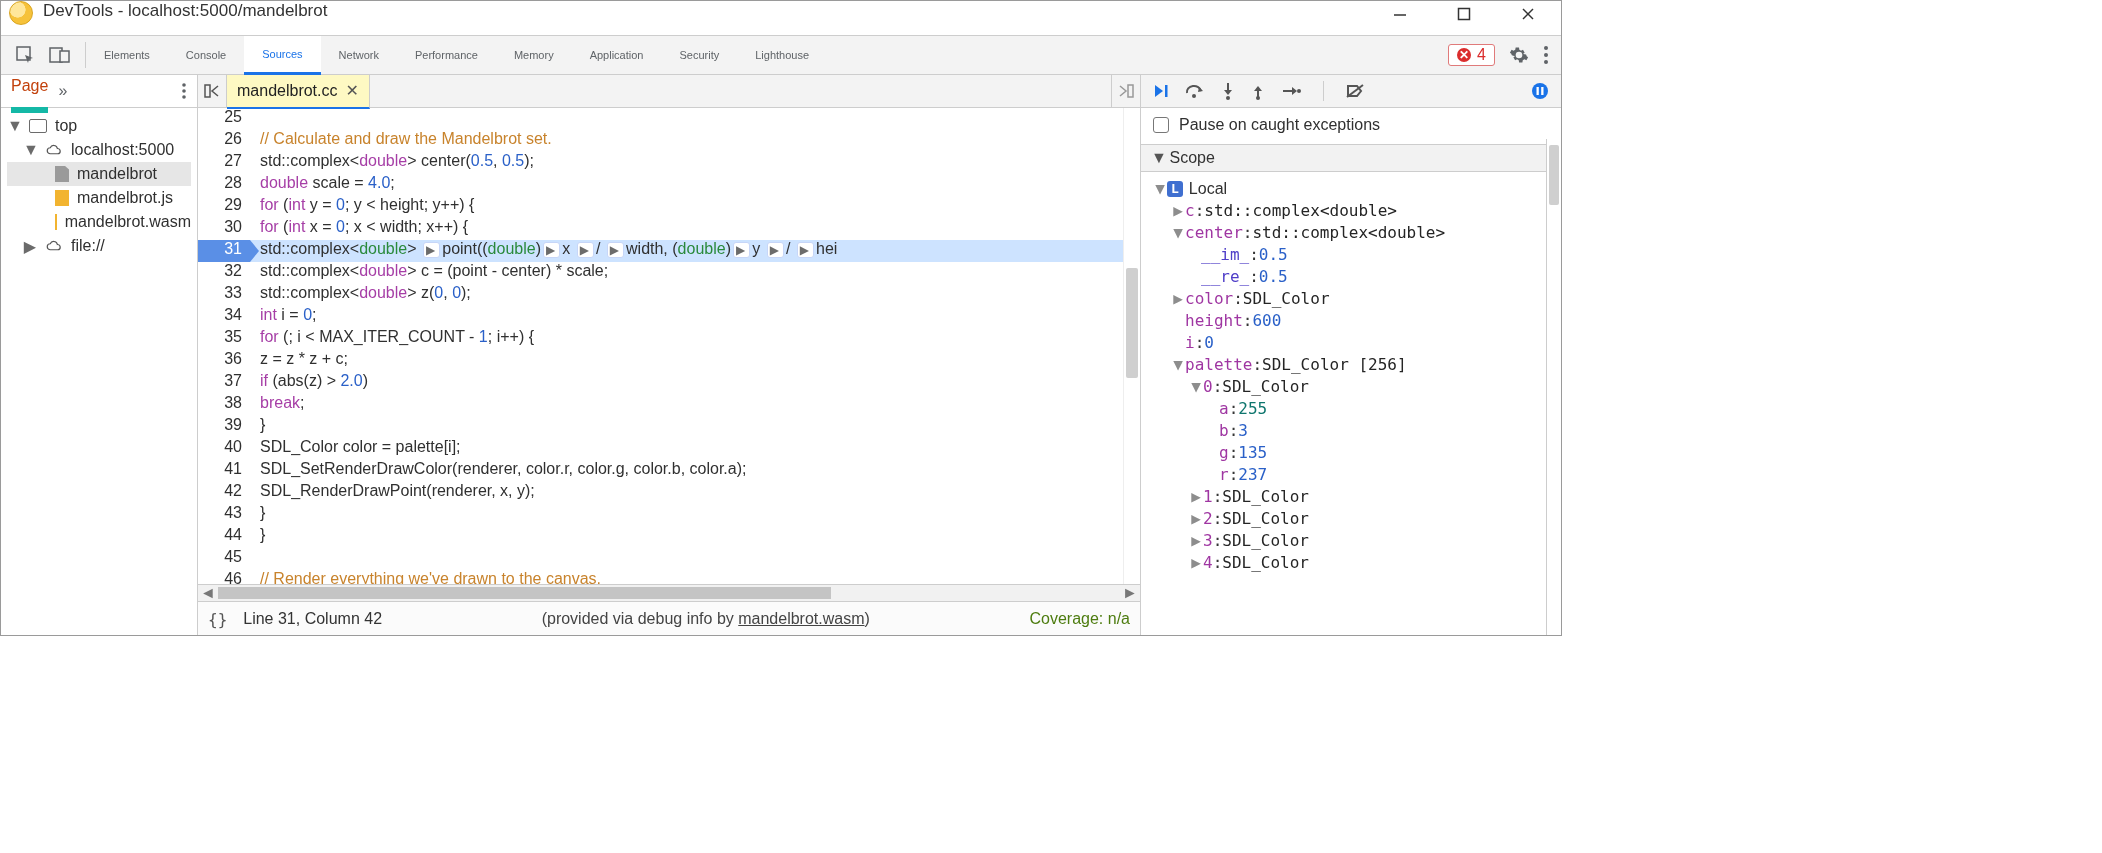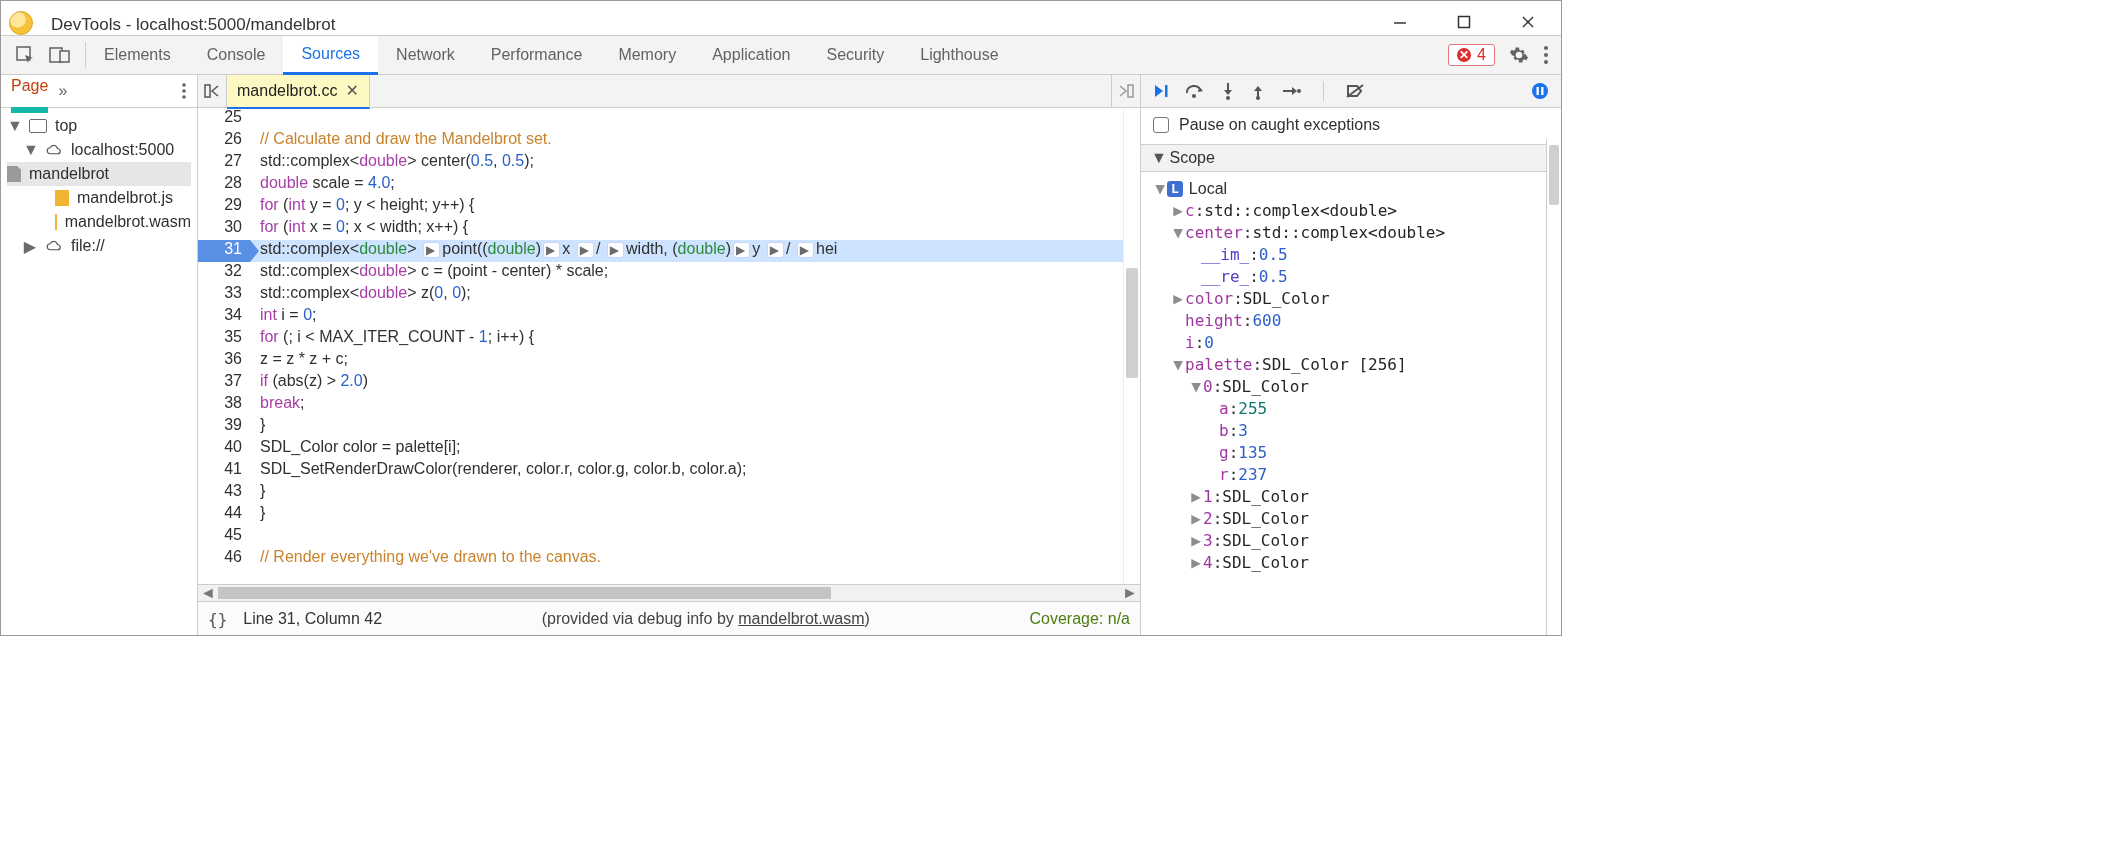--- a/index.html
+++ b/index.html
@@ -26,36 +26,36 @@
   }
   html,body{margin:0;padding:0}
   body{
     font-family:"Segoe UI", Arial, sans-serif;
     color:var(--text);
     background:#fff;
     width:1560px;height:634px;
     border:1px solid #9a9a9a;
   }
   .wc{
-    display:flex;align-items:flex-end;
+    display:flex;align-items:flex-start;
     height:34px;border-bottom:1px solid var(--border);
-    background:#fff;padding:0 6px;gap:18px;
+    background:#fff;padding:0 6px;gap:10px;
   }
   .wlogo{width:22px;height:22px;border-radius:50%;
     background:radial-gradient(circle at 35% 35%, #ffe79b 0 38%, #f6c23a 40% 100%);
     border:1px solid #d9a521;margin-left:2px}
   .wtitle{font-size:17px;color:#333}
   .wctrls{margin-left:auto;display:flex;gap:26px;padding-right:8px;align-items:center}
   .wbtn{width:38px;height:26px;display:flex;align-items:center;justify-content:center;color:#333}
   .tabstrip{display:flex;align-items:center;height:38px;border-bottom:1px solid var(--border);
     background:var(--panel);}
   .inspect{display:flex;align-items:center;gap:14px;padding:0 14px;color:#5f6367}
   .divider{width:1px;height:26px;background:var(--border)}
   .tabs{display:flex;align-items:stretch;height:100%}
-  .tab{display:flex;align-items:center;padding:0 18px;color:#5f6367;font-size:16px;cursor:default}
+  .tab{display:flex;align-items:center;padding:0 18px;color:#5f6367;font-size:11px;cursor:default}
   .tab.active{color:#1a73e8;border-bottom:3px solid #1a73e8;margin-bottom:-1px;background:#fff}
   .tabend{margin-left:auto;display:flex;align-items:center;gap:14px;padding:0 12px}
   .errbadge{display:flex;align-items:center;gap:6px;border:1px solid #e07a7a;background:#fff;
     padding:1px 8px;border-radius:3px;color:var(--err);font-size:16px}
   .errbadge .dot{width:14px;height:14px;border-radius:50%;background:var(--err);color:#fff;display:flex;
     align-items:center;justify-content:center;font-size:12px;font-weight:700}
   .gear,.kebab{color:#5f6367}
   .cols{display:flex;height:calc(634px - 34px - 38px - 1px)}
   .sidebar{width:196px;border-right:1px solid var(--border);display:flex;flex-direction:column}
   .sbhead{display:flex;align-items:center;height:32px;border-bottom:1px solid var(--border);
@@ -221,21 +221,21 @@
       </div>
       <div class="node" style="padding-left:16px">
         <span class="tw">▼</span>
         <span class="ic cloud">
             <svg viewBox="0 0 24 16">
               <path fill="none" stroke="#555" stroke-width="1.6" d="M7 13a4 4 0 0 1 0-8 5 5 0 0 1 9.5 1A3.5 3.5 0 0 1 17 13Z"></path>
             </svg>
           </span>
         <span>localhost:5000</span>
       </div>
-      <div class="node sel" style="">
+      <div class="node sel" style="padding-left:48px">
         <span class="ic page"></span>
         <span>mandelbrot</span>
       </div>
       <div class="node" style="padding-left:48px">
         <span class="ic js"></span>
         <span>mandelbrot.js</span>
       </div>
       <div class="node" style="padding-left:48px">
         <span class="ic js"></span>
         <span>mandelbrot.wasm</span>
@@ -349,20 +349,24 @@
           </div>
           <div class="row">
             <div class="gline">40</div>
             <div class="codeline">      SDL_Color color = palette[i];</div>
           </div>
           <div class="row">
             <div class="gline">41</div>
             <div class="codeline">      SDL_SetRenderDrawColor(renderer, color.r, color.g, color.b, color.a);</div>
           </div>
           <div class="row">
+            <div class="gline">42</div>
+            <div class="codeline">      SDL_RenderDrawPoint(renderer, x, y);</div>
+          </div>
+          <div class="row">
             <div class="gline">43</div>
             <div class="codeline">    }</div>
           </div>
           <div class="row">
             <div class="gline">44</div>
             <div class="codeline">  }</div>
           </div>
           <div class="row">
             <div class="gline">45</div>
             <div class="codeline"></div>

